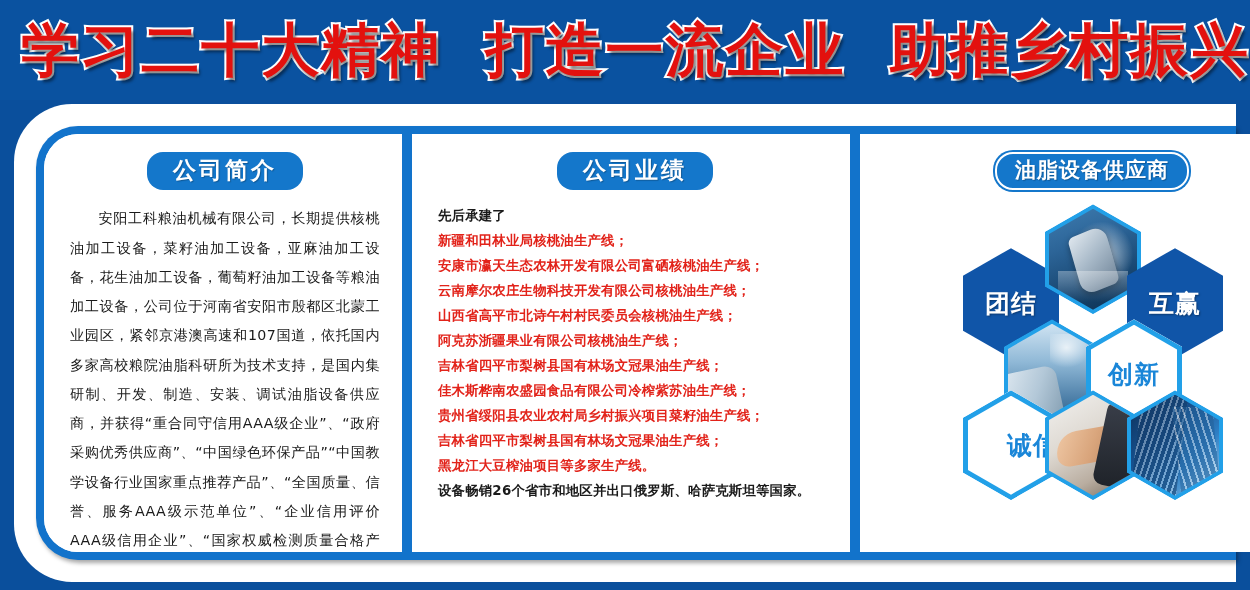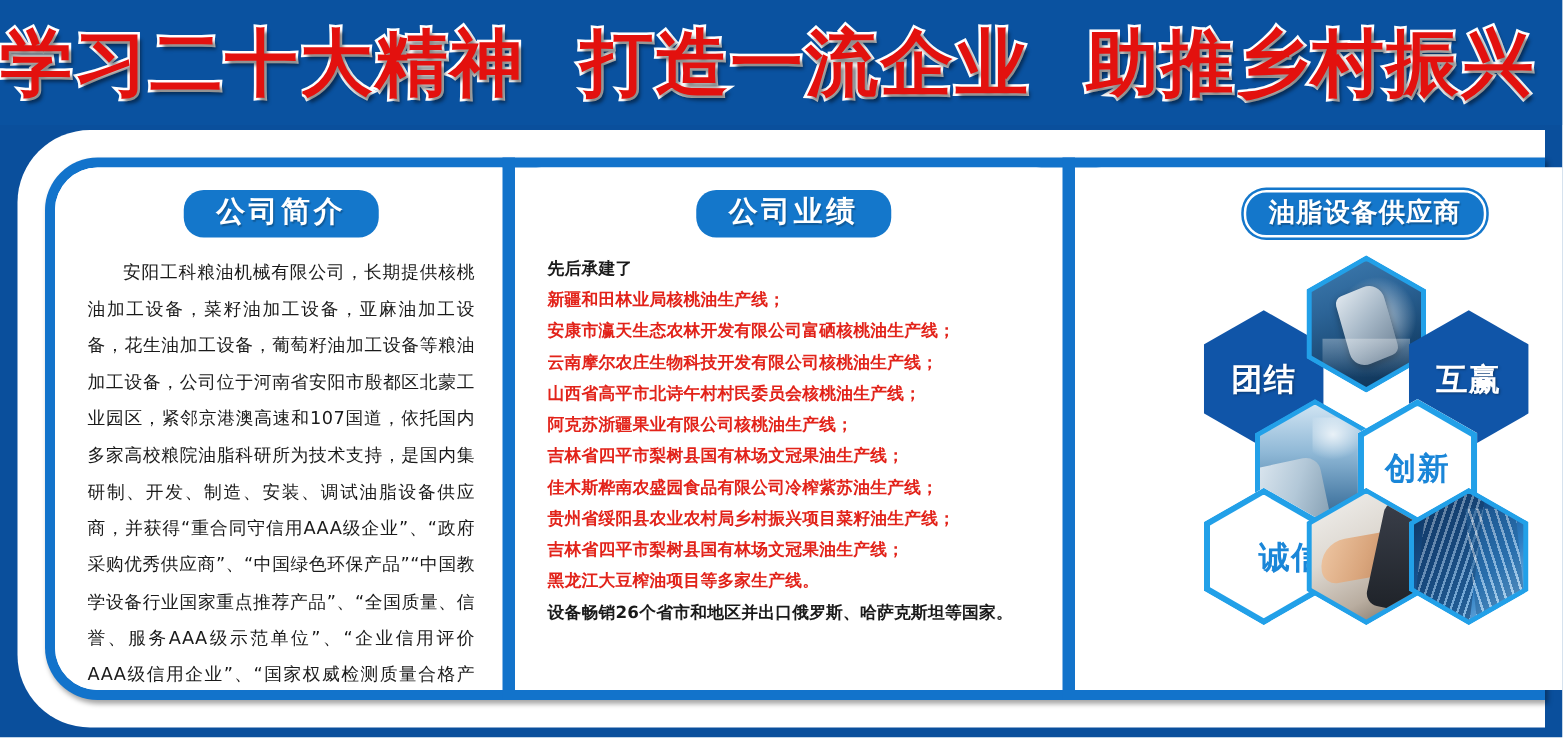--- a/index.html
+++ b/index.html
@@ -21,21 +21,21 @@
 
   
   #title-banner {
     position: absolute;
     left: 0; top: 0;
     width: 1250px;
     height: 100px;
     background: #0a52a0;
     display: flex;
     align-items: center;
-    justify-content: flex-start;
+    justify-content: flex-end;
     z-index: 6;
   }
   #title-text {
     font-size: 58px;
     font-weight: bold;
     letter-spacing: 2px;
     color: #e3110e;
     white-space: pre;
     line-height: 1;
     -webkit-text-stroke: 4px #ffffff;
@@ -80,21 +80,20 @@
 
   
   .panel {
     position: absolute;
     top: 134px;
     height: 418px;
     background: #ffffff;
     z-index: 5;
     box-sizing: border-box;
     overflow: hidden;
-    border-radius: 21px;
   }
   #panel-1 { left: 44px;  width: 358px; border-radius: 34px 0 0 34px; padding: 18px 22px 10px 26px; }
   #panel-2 { left: 412px; width: 438px; padding: 18px 18px 10px 26px; }
   #panel-3 { left: 860px; width: 464px; padding: 18px 14px 10px 14px; }
 
   .divider {
     position: absolute;
     top: 126px;
     width: 10px;
     height: 434px;

